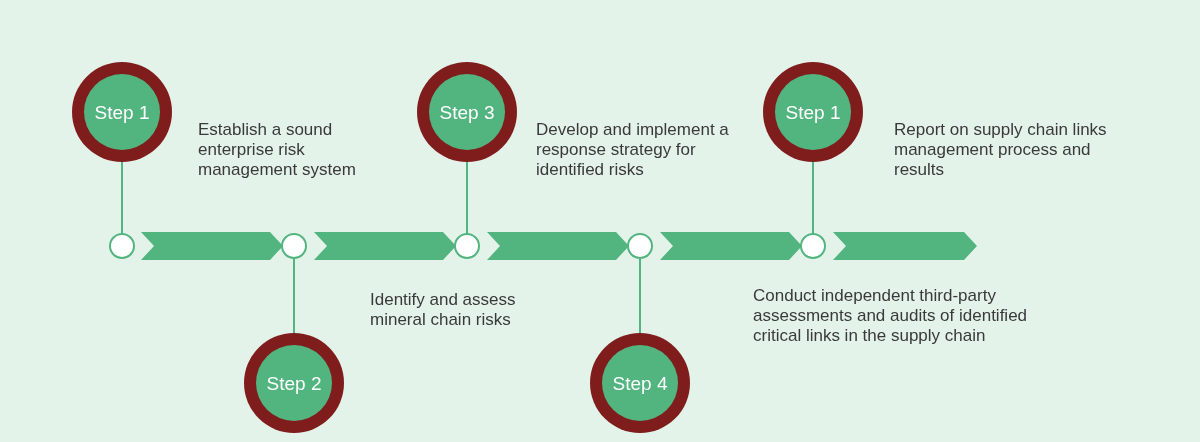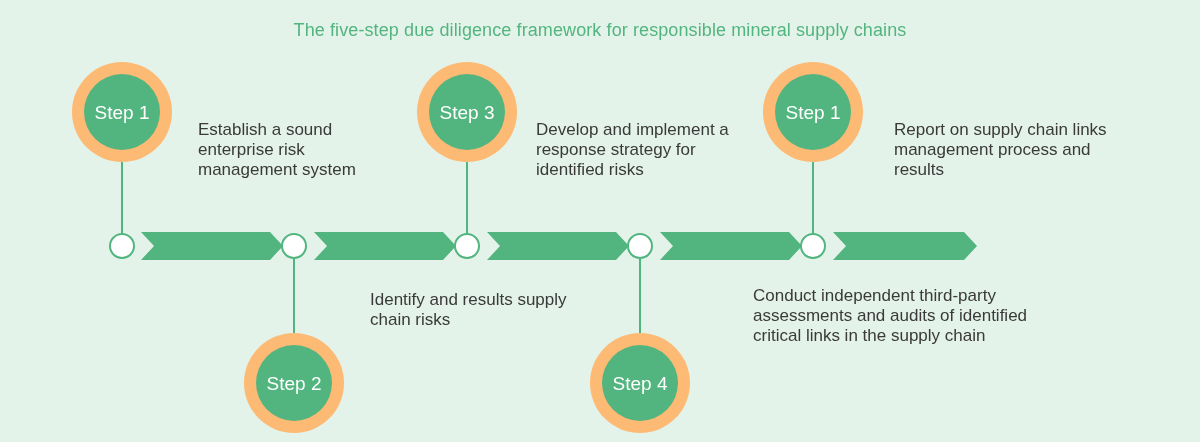--- a/index.html
+++ b/index.html
@@ -42,21 +42,21 @@
   }
 
   
   .step-node {
     position: absolute;
     width: 100px;
     height: 100px;
     margin-left: -50px;
     margin-top: -50px;
     border-radius: 50%;
-    background: #fdba74;
+    background: #7f1d1d;
   }
   .step-node .disc {
     position: absolute;
     left: 12px;
     top: 12px;
     width: 76px;
     height: 76px;
     border-radius: 50%;
     background: #52b57f;
     display: flex;
@@ -76,21 +76,20 @@
     font-size: 17px;
     line-height: 20px;
     color: #3a3a3a;
   }
 </style>
 </head>
 <body>
 
 <div id="diagram">
 
-  <div class="title">The five-step due diligence framework for responsible mineral supply chains</div>
 
   <svg class="track" viewBox="0 0 1200 442" width="1200" height="442" aria-hidden="true">
     <g id="connector-layer">
         <line x1="122" y1="162" x2="122" y2="234" stroke="#52b57f" stroke-width="2"></line>
         <line x1="294" y1="258" x2="294" y2="333" stroke="#52b57f" stroke-width="2"></line>
         <line x1="467" y1="162" x2="467" y2="234" stroke="#52b57f" stroke-width="2"></line>
         <line x1="640" y1="258" x2="640" y2="333" stroke="#52b57f" stroke-width="2"></line>
         <line x1="813" y1="162" x2="813" y2="234" stroke="#52b57f" stroke-width="2"></line>
       </g>
     <g id="arrow-layer">
@@ -131,19 +130,19 @@
         </div>
       </div>
       <div class="step-node" style="left: 813px; top: 112px;">
         <div class="disc">
           <span>Step 1</span>
         </div>
       </div>
     </div>
   <div id="desc-layer">
       <div class="desc" style="left: 198px; top: 120px; width: 200px;">Establish a sound enterprise risk management system</div>
-      <div class="desc" style="left: 370px; top: 290px; width: 200px;">Identify and results supply chain risks</div>
+      <div class="desc" style="left: 370px; top: 290px; width: 200px;">Identify and assess mineral chain risks</div>
       <div class="desc" style="left: 536px; top: 120px; width: 210px;">Develop and implement a response strategy for identified risks</div>
       <div class="desc" style="left: 713px; top: 286px; width: 275px; margin-left: 40px;">Conduct independent third-party assessments and audits of identified critical links in the supply chain</div>
       <div class="desc" style="left: 894px; top: 120px; width: 250px;">Report on supply chain links management process and results</div>
     </div>
 
 </div>
 
 </body></html>

